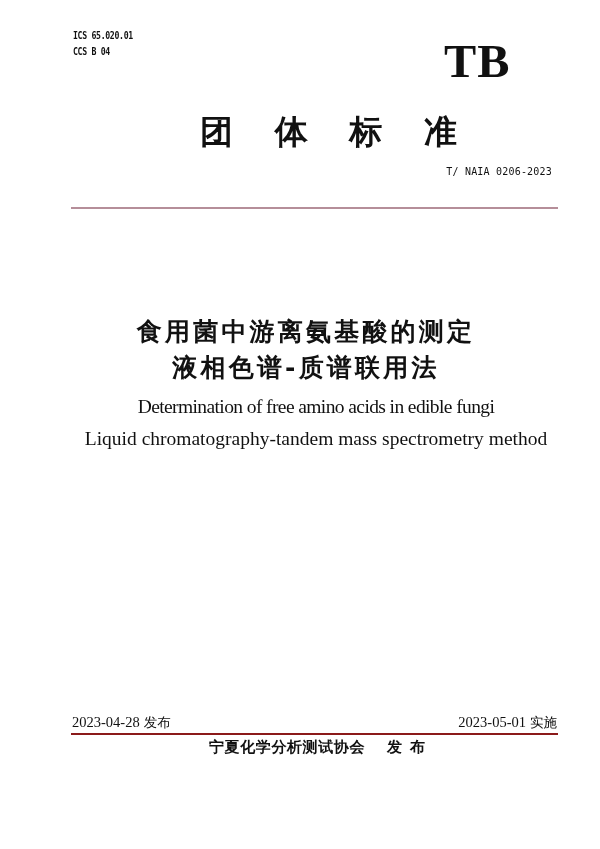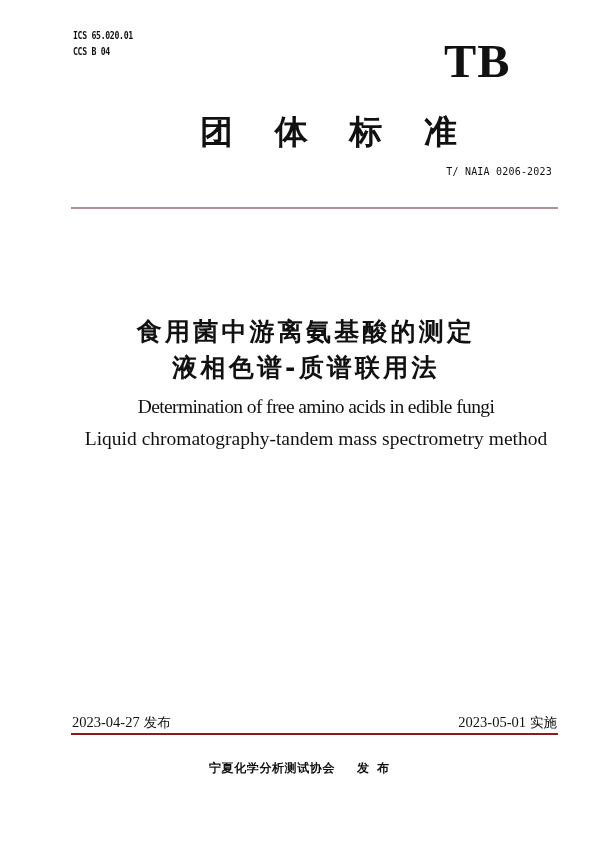--- a/index.html
+++ b/index.html
@@ -125,24 +125,24 @@
       position: absolute;
       left: 71px;
       top: 733px;
       width: 487px;
       height: 2px;
       background: #8b1a1a;
     }
 
     #publisher {
       left: 209px;
-      top: 759px;
-      font-family: Liberation Mono, monospace;
+      top: 737px;
+      font-family: Liberation Serif, serif;
       font-weight: bold;
-      font-size: 12px;
+      font-size: 15px;
       line-height: 20px;
       letter-spacing: 0.6px;
     }
     #publisher .pub-action {
       margin-left: 22px;
       letter-spacing: 8px;
     }
   </style>
 </head>
 <body>
@@ -163,21 +163,21 @@
 
 <div class="rule-top"></div>
 
 <div id="title-cn-1" class="abs title-cn">食用菌中游离氨基酸的测定</div>
 <div id="title-cn-2" class="abs title-cn">液相色谱-质谱联用法</div>
 
 <div id="title-en-1" class="abs title-en">Determination of free amino acids in edible fungi</div>
 <div id="title-en-2" class="abs title-en">Liquid chromatography-tandem mass spectrometry method</div>
 
 <div id="date-issue" class="abs date">
-  <span>2023-04-27</span><span class="cn">发布</span>
+  <span>2023-04-28</span><span class="cn">发布</span>
 </div>
 <div id="date-impl" class="abs date">
   <span>2023-05-01</span><span class="cn">实施</span>
 </div>
 
 <div class="rule-bottom"></div>
 
 <div id="publisher" class="abs">
   <span>宁夏化学分析测试协会</span><span class="pub-action">发布</span>
 </div>

